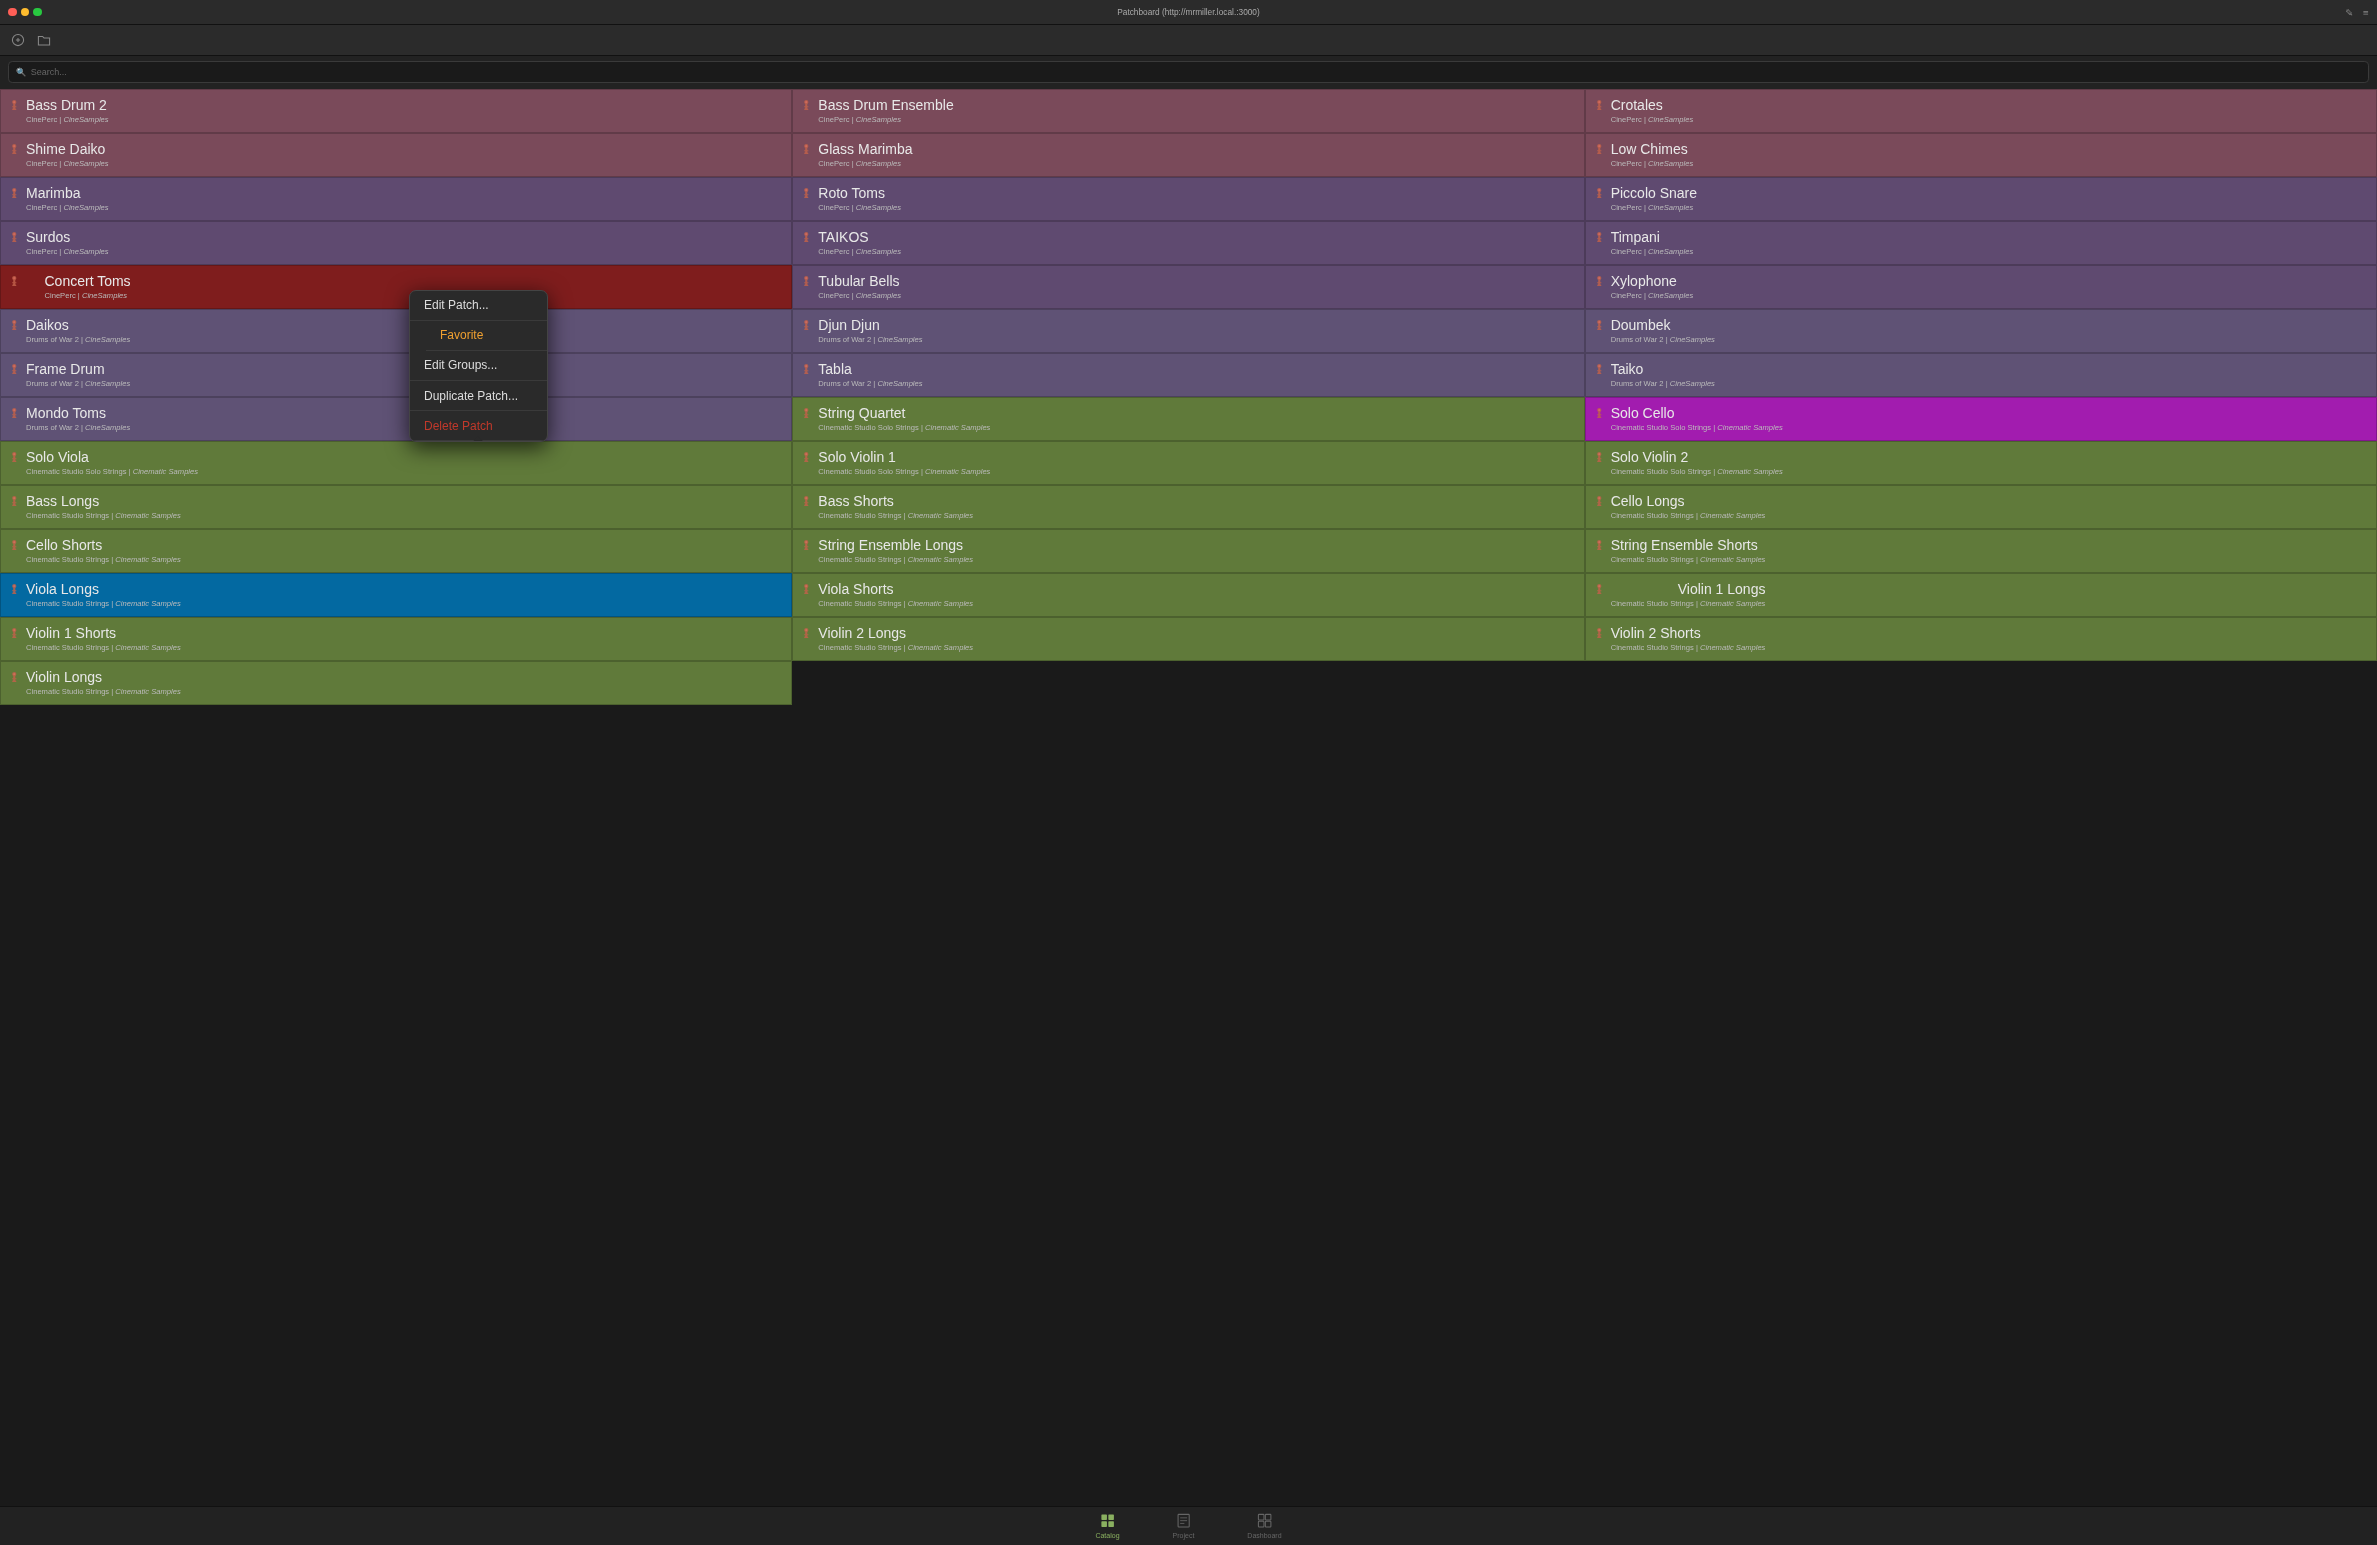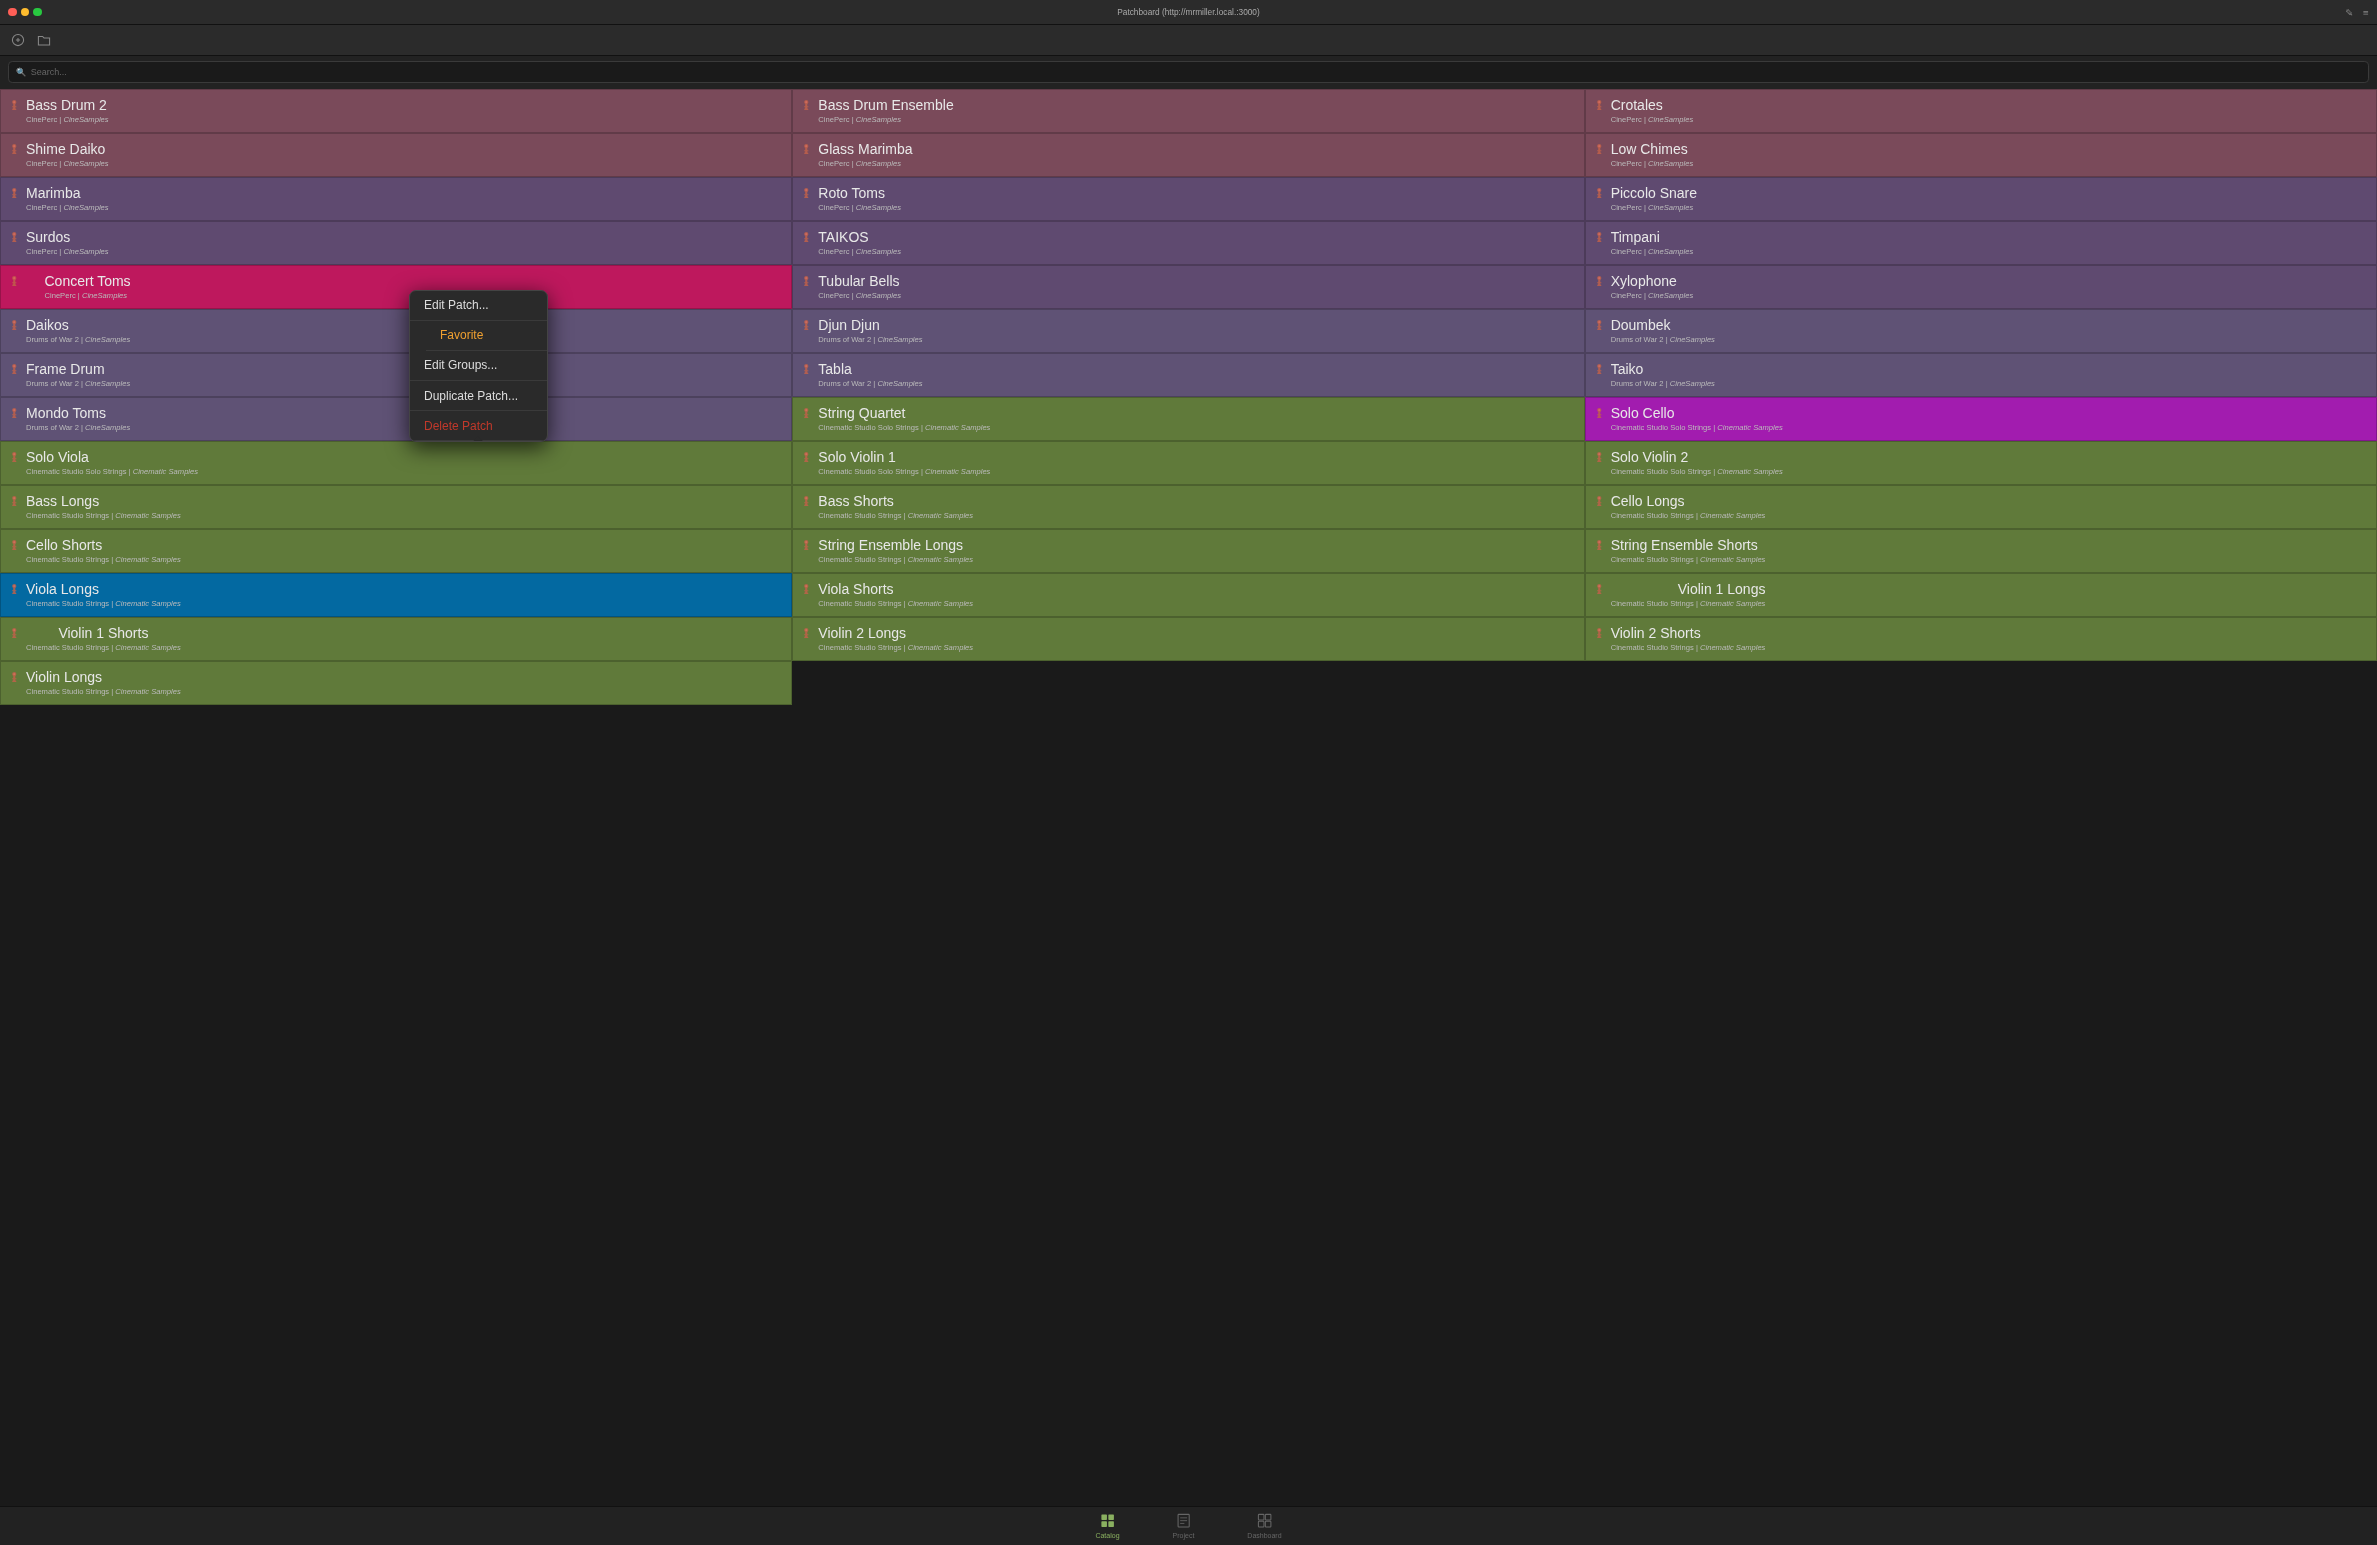--- a/index.html
+++ b/index.html
@@ -388,21 +388,21 @@
       <div class="patch-cell" style="background-color: rgb(95, 74, 112);">
     <svg class="patch-icon-svg" viewBox="0 0 24 24" xmlns="http://www.w3.org/2000/svg">
     <path d="M12 2C9.8 2 8 3.8 8 6c0 1.5.8 2.8 2 3.5V14h-2v2h2v1.5C8.8 18.2 8 19.5 8 21h8c0-1.5-.8-2.8-2-2.5V16h2v-2h-2V9.5c1.2-.7 2-2 2-3.5 0-2.2-1.8-4-4-4z" fill="#c0614a"></path>
     <circle cx="12" cy="6" r="2" fill="#e07060"></circle>
   </svg>
     <div class="patch-info">
       <span class="patch-name">Timpani</span>
       <span class="patch-subtitle">CinePerc | <span class="italic">CineSamples</span></span>
     </div>
   </div>
-      <div class="patch-cell" style="background-color: #be185d; gap: 24px;">
+      <div class="patch-cell" style="background-color: #7f1d1d; gap: 24px;">
     <svg class="patch-icon-svg" viewBox="0 0 24 24" xmlns="http://www.w3.org/2000/svg">
     <path d="M12 2C9.8 2 8 3.8 8 6c0 1.5.8 2.8 2 3.5V14h-2v2h2v1.5C8.8 18.2 8 19.5 8 21h8c0-1.5-.8-2.8-2-2.5V16h2v-2h-2V9.5c1.2-.7 2-2 2-3.5 0-2.2-1.8-4-4-4z" fill="#c0614a"></path>
     <circle cx="12" cy="6" r="2" fill="#e07060"></circle>
   </svg>
     <div class="patch-info">
       <span class="patch-name">Concert Toms</span>
       <span class="patch-subtitle">CinePerc | <span class="italic">CineSamples</span></span>
     </div>
   </div>
       <div class="patch-cell" style="background-color: rgb(95, 74, 112);">
@@ -628,21 +628,21 @@
       <div class="patch-cell" style="background-color: rgb(96, 122, 58); text-align: right;">
     <svg class="patch-icon-svg" viewBox="0 0 24 24" xmlns="http://www.w3.org/2000/svg">
     <path d="M12 2C9.8 2 8 3.8 8 6c0 1.5.8 2.8 2 3.5V14h-2v2h2v1.5C8.8 18.2 8 19.5 8 21h8c0-1.5-.8-2.8-2-2.5V16h2v-2h-2V9.5c1.2-.7 2-2 2-3.5 0-2.2-1.8-4-4-4z" fill="#c0614a"></path>
     <circle cx="12" cy="6" r="2" fill="#e07060"></circle>
   </svg>
     <div class="patch-info">
       <span class="patch-name">Violin 1 Longs</span>
       <span class="patch-subtitle">Cinematic Studio Strings | <span class="italic">Cinematic Samples</span></span>
     </div>
   </div>
-      <div class="patch-cell" style="background-color: rgb(96, 122, 58); text-align: center;">
+      <div class="patch-cell" style="background-color: rgb(96, 122, 58);">
     <svg class="patch-icon-svg" viewBox="0 0 24 24" xmlns="http://www.w3.org/2000/svg">
     <path d="M12 2C9.8 2 8 3.8 8 6c0 1.5.8 2.8 2 3.5V14h-2v2h2v1.5C8.8 18.2 8 19.5 8 21h8c0-1.5-.8-2.8-2-2.5V16h2v-2h-2V9.5c1.2-.7 2-2 2-3.5 0-2.2-1.8-4-4-4z" fill="#c0614a"></path>
     <circle cx="12" cy="6" r="2" fill="#e07060"></circle>
   </svg>
     <div class="patch-info">
       <span class="patch-name">Violin 1 Shorts</span>
       <span class="patch-subtitle">Cinematic Studio Strings | <span class="italic">Cinematic Samples</span></span>
     </div>
   </div>
       <div class="patch-cell" style="background-color: rgb(96, 122, 58);">

